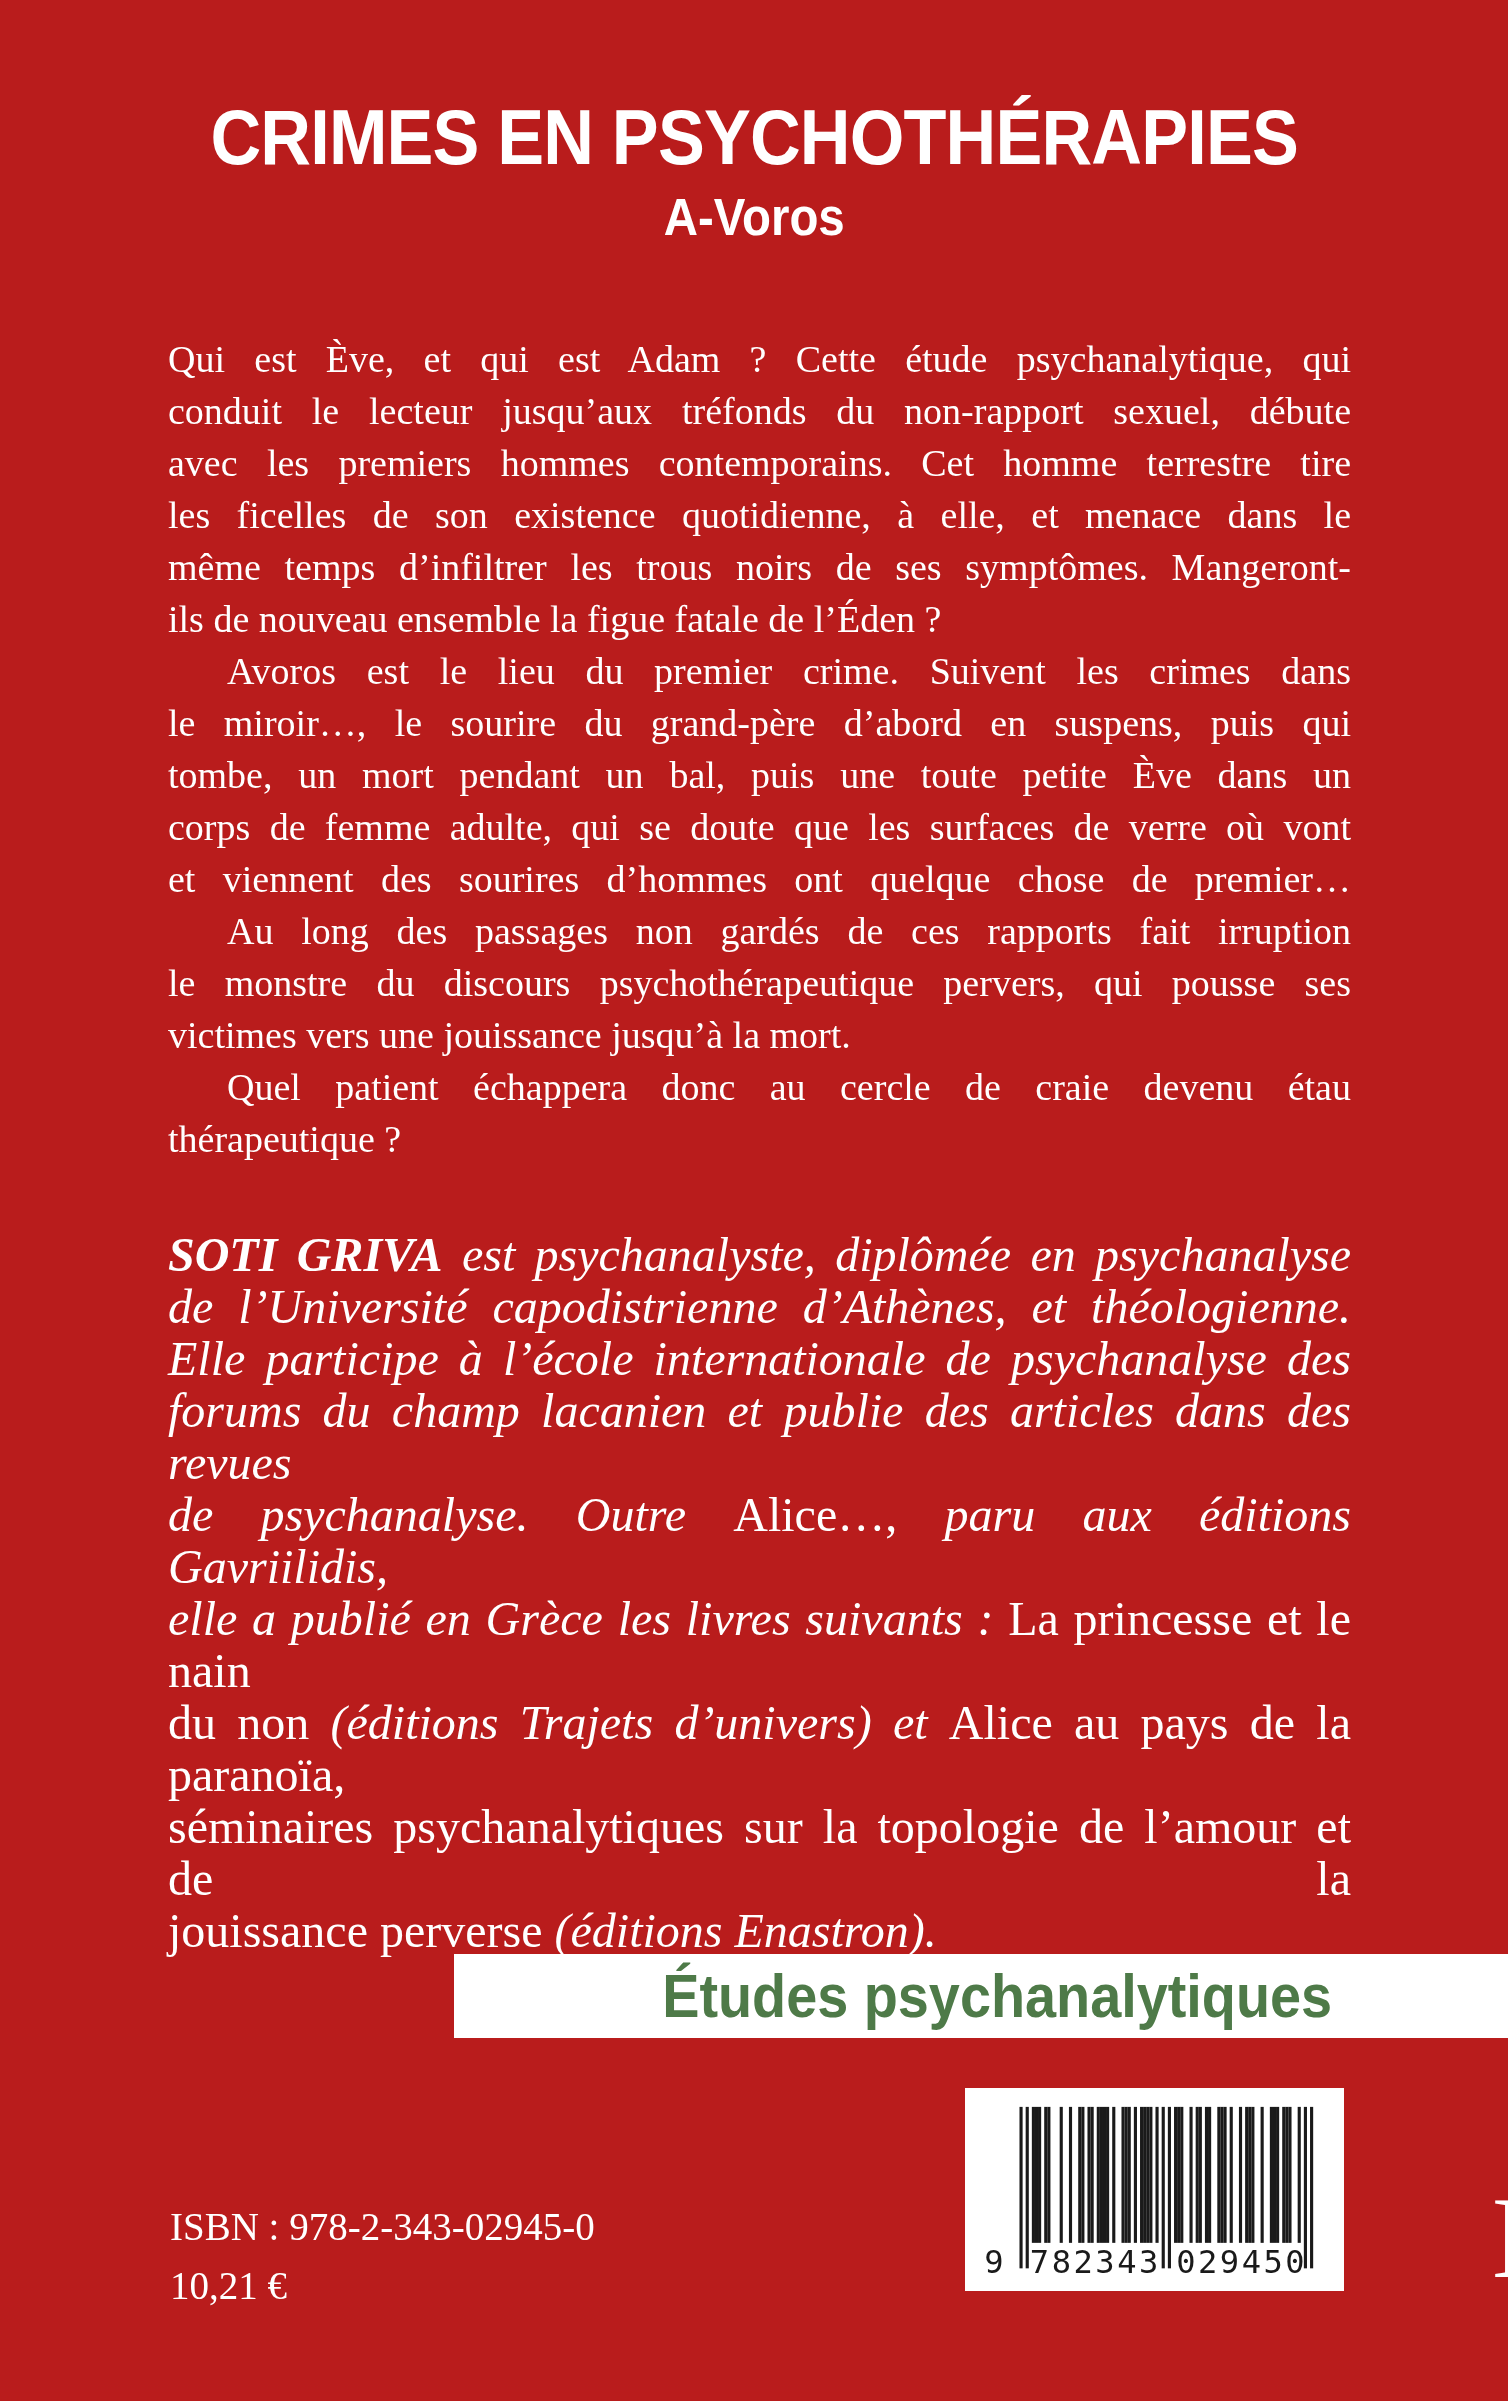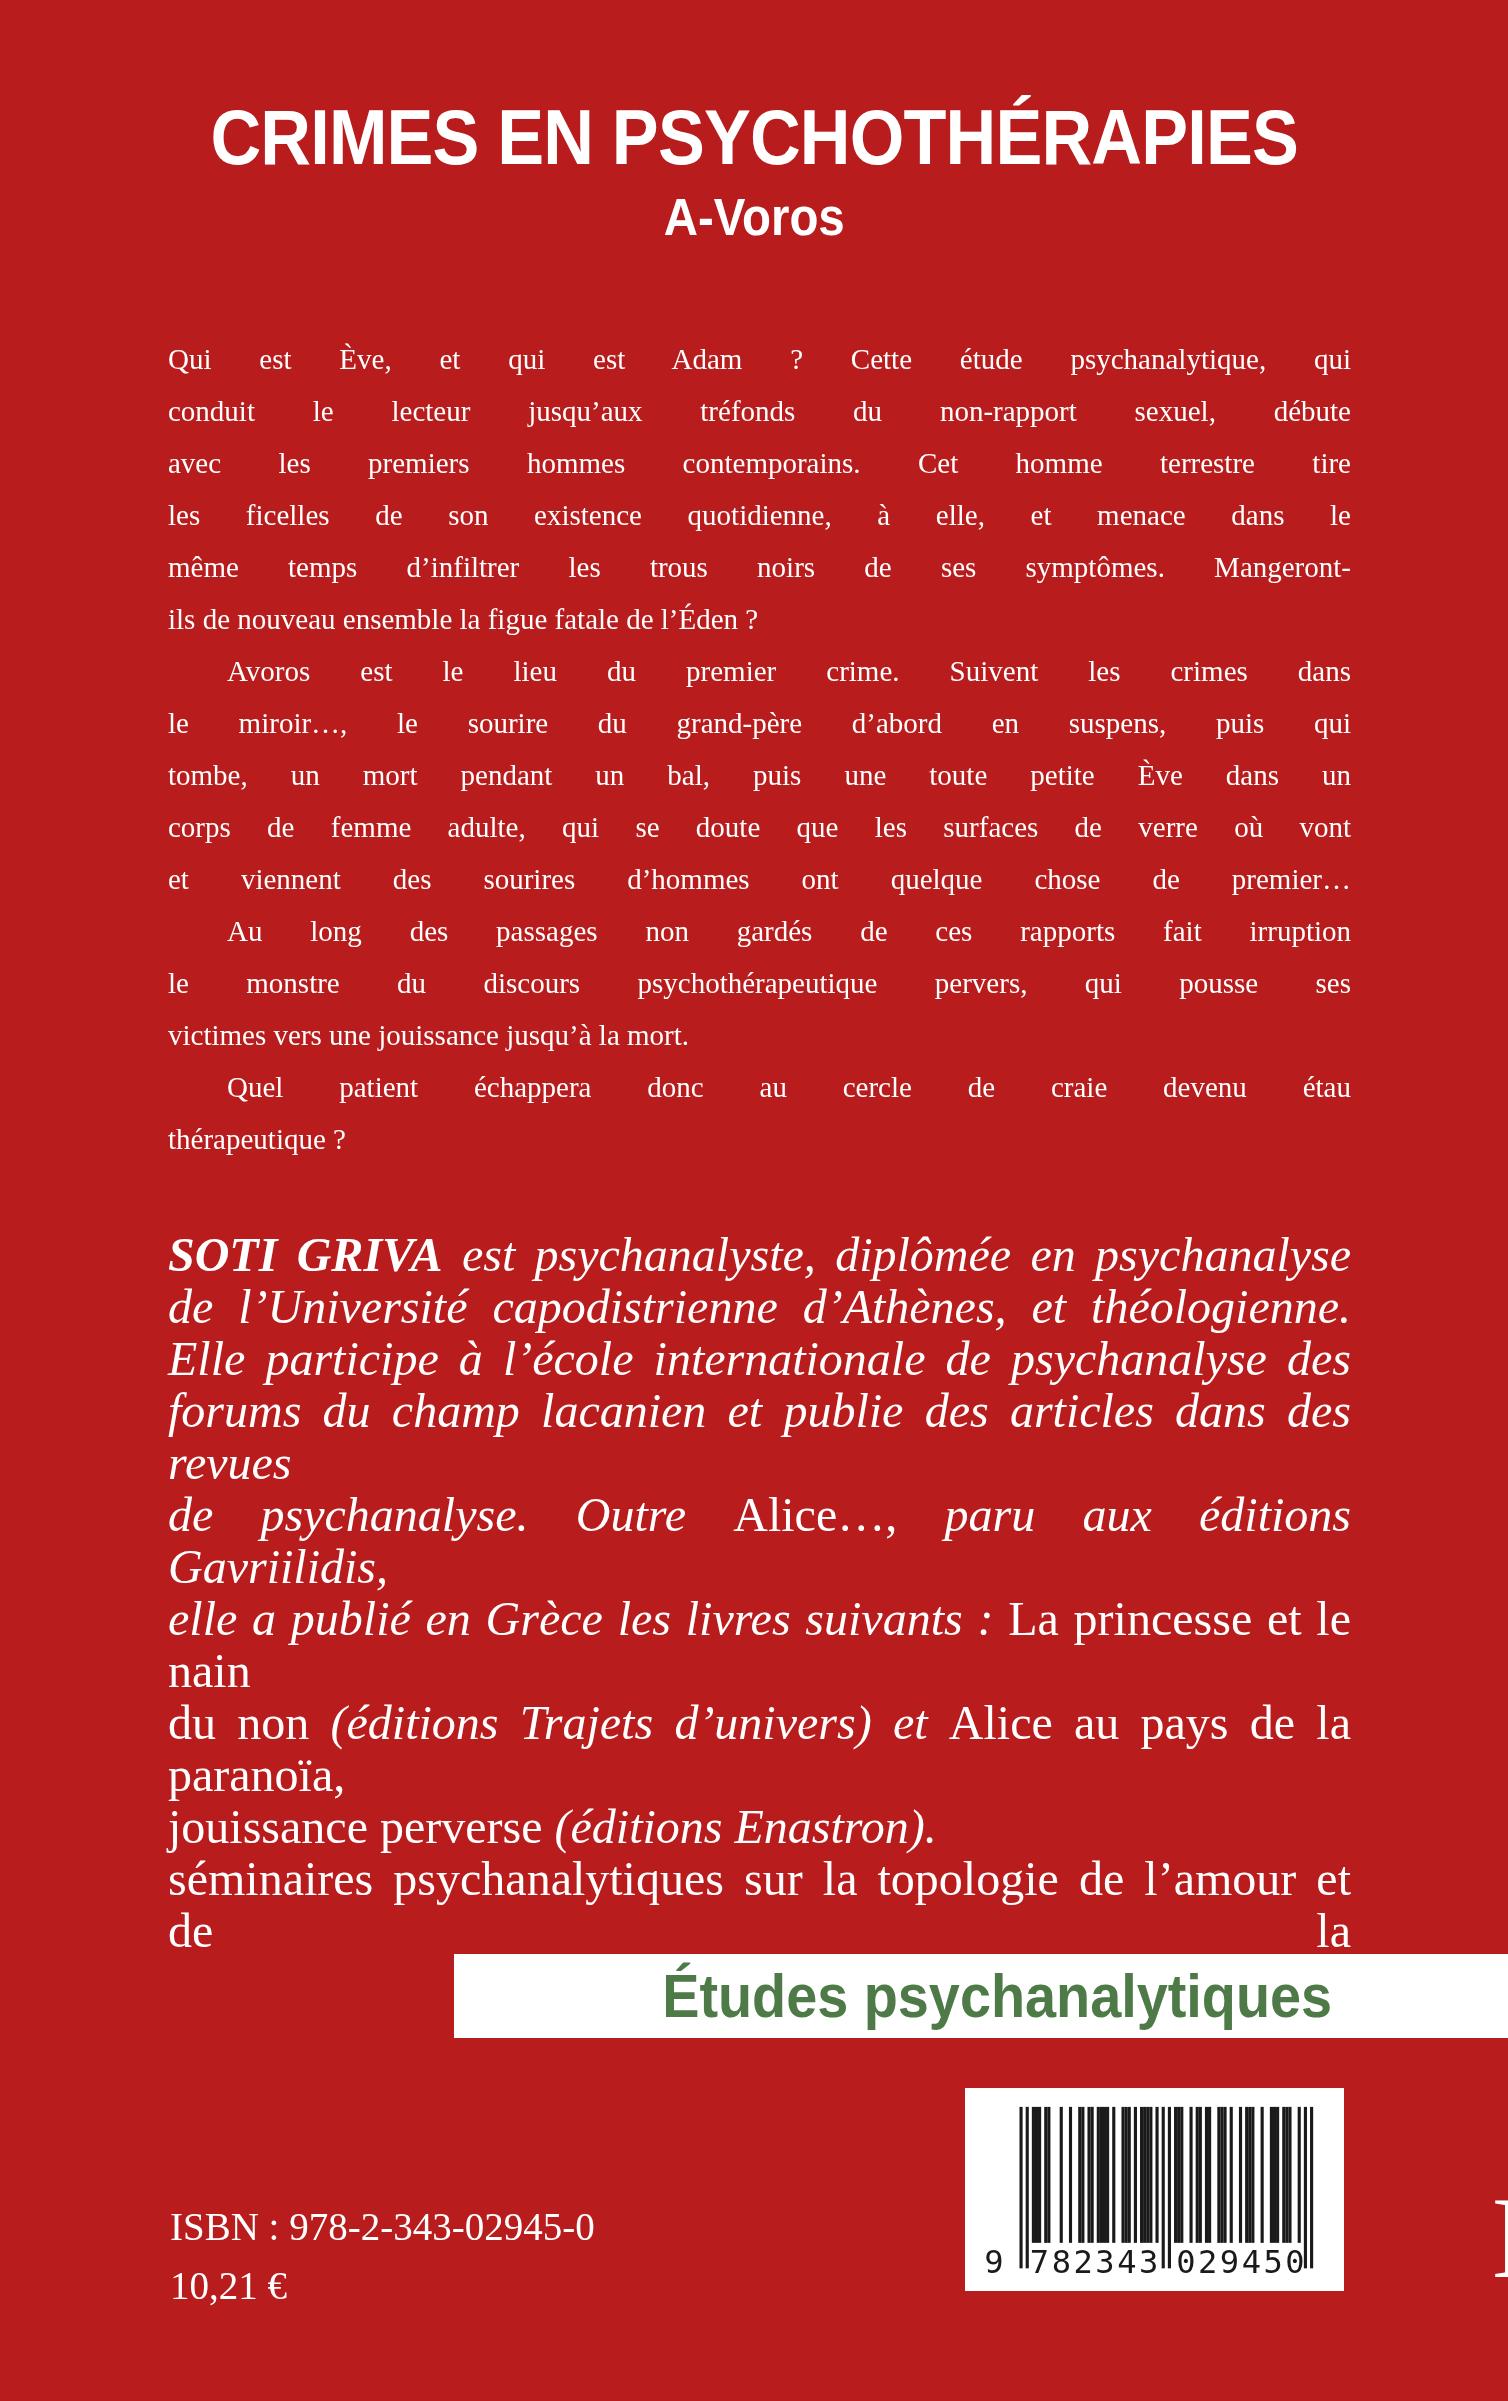--- a/index.html
+++ b/index.html
@@ -30,21 +30,21 @@
     font-family: "Liberation Sans", sans-serif;
     font-weight: bold;
     font-size: 51px;
     line-height: 1;
     white-space: nowrap;
     transform: scaleX(0.93);
     transform-origin: center;
   }
   .body-text {
     position: absolute; left: 168px; top: 333px; width: 1183px;
-    font-size: 29px; line-height: 52px;
+    font-size: 38px; line-height: 52px;
   }
   .bio-text {
     position: absolute; left: 168px; top: 1219px; width: 1183px;
     font-size: 48px; line-height: 52px; margin-top: 10px;
   }
   .tline { text-align: justify; text-align-last: justify; }
   .tline.tlast { text-align-last: left; }
   .tline.tindent { text-indent: 59px; }
   .seg-bi { font-style: italic; font-weight: bold; }
   .seg-i  { font-style: italic; }
@@ -113,22 +113,22 @@
     </div>
 
   <div class="bio-text">
       <div class="tline"><span class="seg-bi">SOTI GRIVA</span><span class="seg-i"> est psychanalyste, diplômée en psychanalyse</span></div>
       <div class="tline"><span class="seg-i">de l’Université capodistrienne d’Athènes, et théologienne.</span></div>
       <div class="tline"><span class="seg-i">Elle participe à l’école internationale de psychanalyse des</span></div>
       <div class="tline"><span class="seg-i">forums du champ lacanien et publie des articles dans des revues</span></div>
       <div class="tline"><span class="seg-i">de psychanalyse. Outre </span><span class="seg-r">Alice…,</span><span class="seg-i"> paru aux éditions Gavriilidis,</span></div>
       <div class="tline"><span class="seg-i">elle a publié en Grèce les livres suivants : </span><span class="seg-r">La princesse et le nain</span></div>
       <div class="tline"><span class="seg-r">du non </span><span class="seg-i">(éditions Trajets d’univers) et </span><span class="seg-r">Alice au pays de la paranoïa,</span></div>
+      <div class="tline"><span class="seg-r">séminaires psychanalytiques sur la topologie de l’amour et de la</span></div>
       <div class="tline tlast"><span class="seg-r">jouissance perverse </span><span class="seg-i">(éditions Enastron).</span></div>
-      <div class="tline"><span class="seg-r">séminaires psychanalytiques sur la topologie de l’amour et de la</span></div>
     </div>
 
   <div class="series-band" style="background: rgb(255, 255, 255);">
     <span class="series-band-inner" style="color: rgb(78, 122, 72);">Études psychanalytiques</span>
   </div>
 
   <div class="barcode-box">
     <svg id="barcode-svg" width="379" height="203" viewBox="0 0 400 215">
         <rect x="57.00" y="20" width="3.32" height="171" fill="#1a1a1a"></rect>
         <rect x="63.55" y="20" width="3.32" height="171" fill="#1a1a1a"></rect>

